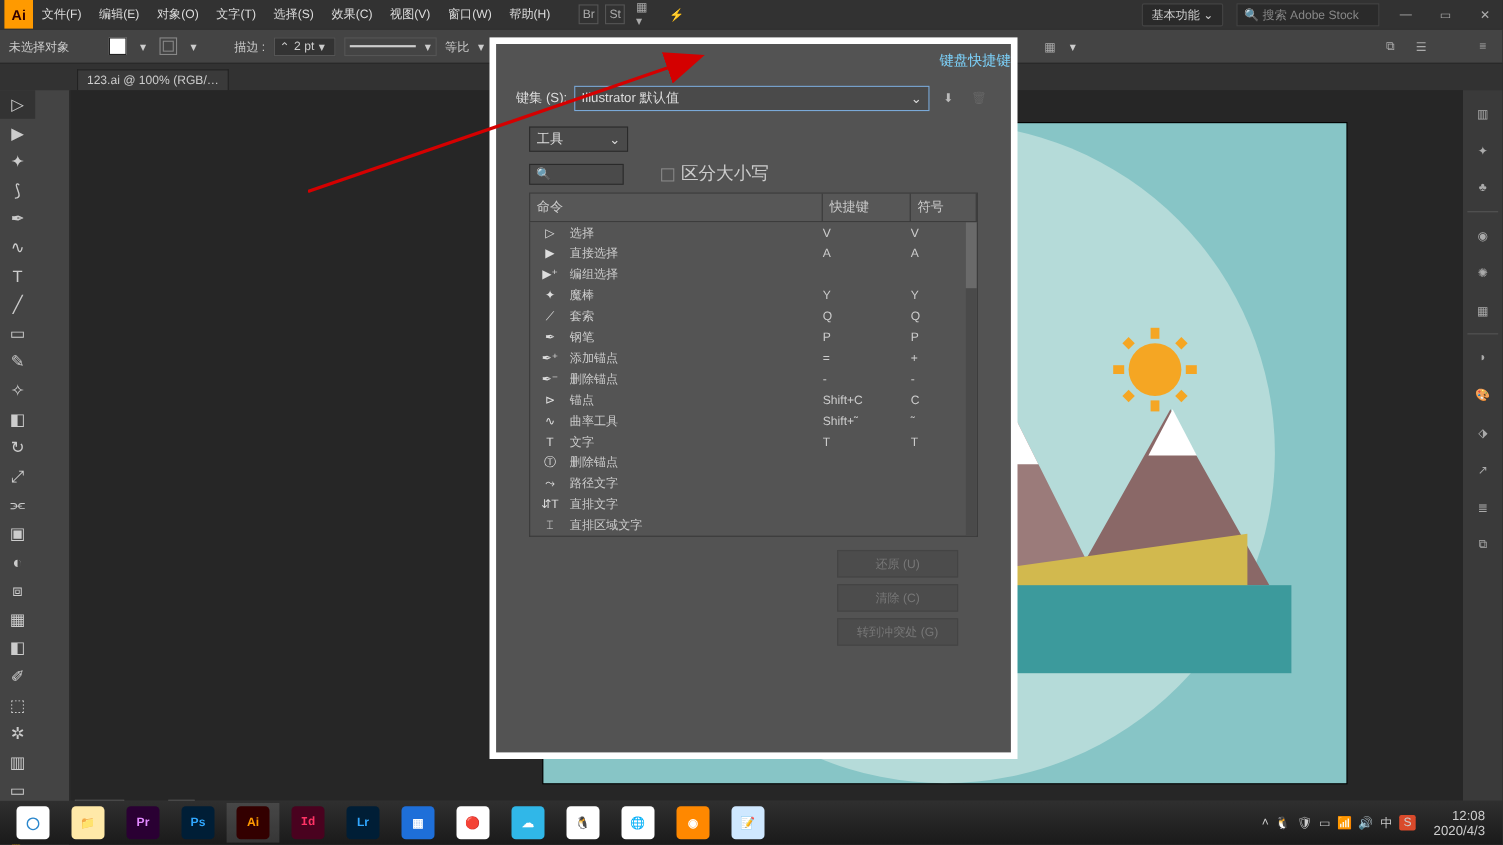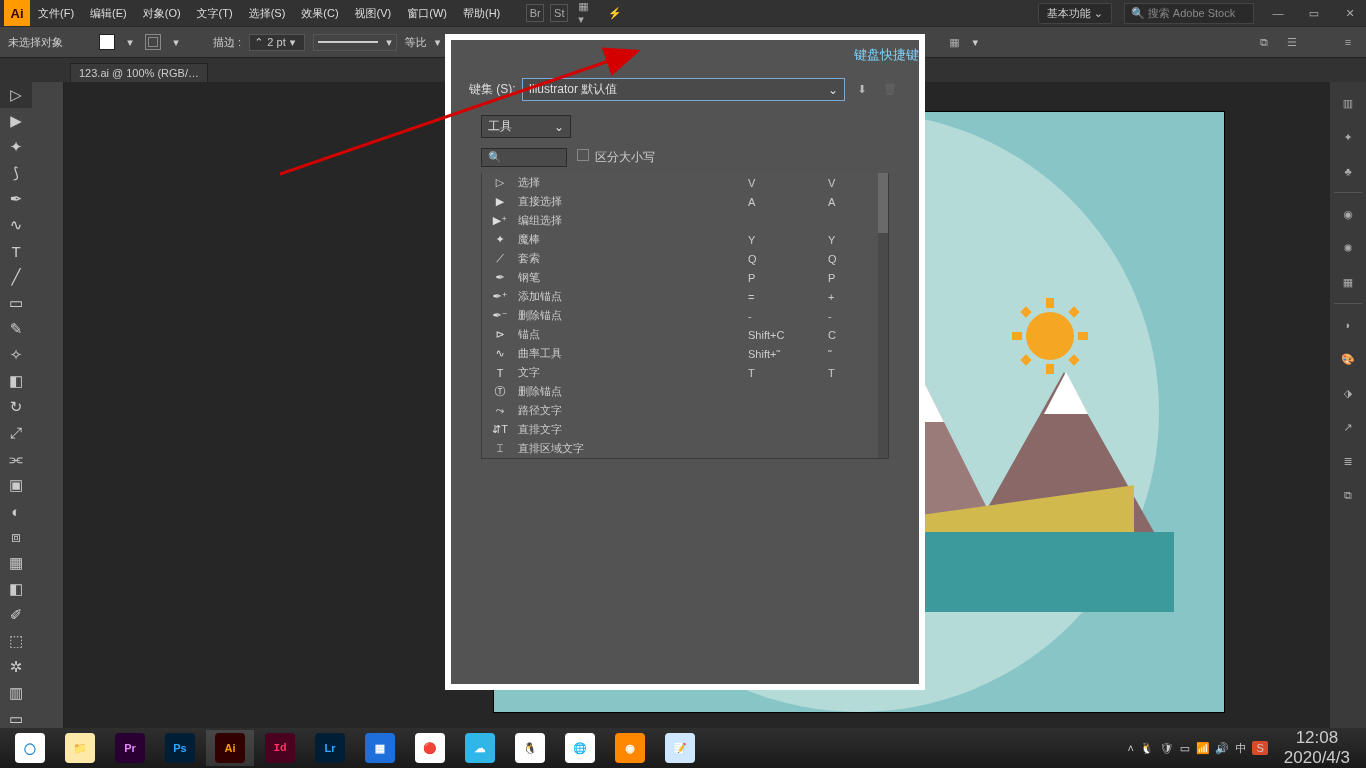--- a/index.html
+++ b/index.html
@@ -69,21 +69,21 @@
 .dlg-row1 { display: flex; align-items: center; padding: 4px 18px; gap: 6px; }
 .dlg-label { font-size: 12px; color: #ddd; }
 .dlg-select { flex: 1; background: #4a4a4a; border: 1px solid #7aa9d8; padding: 2px 6px; font-size: 12px; color: #ddd; display: flex; justify-content: space-between; align-items: center; }
 .dlg-iconbtn { width: 22px; height: 22px; display: flex; align-items: center; justify-content: center; color: #bbb; }
 .dlg-iconbtn.dis { color: #666; }
 
 .dlg-body { padding: 10px 30px; display: flex; flex-direction: column; gap: 6px; flex: 1; }
 .dlg-tool-select { width: 90px; background: #4a4a4a; border: 1px solid #2a2a2a; padding: 2px 6px; font-size: 12px; color: #ddd; display: flex; justify-content: space-between; align-items: center; }
 .dlg-search-row { display: flex; align-items: center; gap: 10px; margin-top: 4px; }
 .dlg-search { width: 86px; background: #4a4a4a; border: 1px solid #2a2a2a; padding: 2px 6px; color: #aaa; }
-.dlg-check { display: flex; gap: 6px; font-size: 12px; }
+.dlg-check { display: flex; align-items: center; gap: 6px; font-size: 16px; margin-left: 24px; }
 .chk { width: 12px; height: 12px; border: 1px solid #888; }
 
 .dlg-header { display: flex; border: 1px solid #3a3a3a; background: #575757; font-size: 12px; color: #ccc; }
 .dlg-header > div { padding: 4px 6px; border-right: 1px solid #3a3a3a; }
 .col-cmd { flex: 1; }
 .col-key { width: 80px; }
 .col-sym { width: 60px; }
 .dlg-list { border: 1px solid #3a3a3a; border-top: none; background: #545454; height: 286px; overflow: hidden; position: relative; }
 .dlg-row { display: flex; align-items: center; font-size: 11px; color: #ccc; height: 19px; }
 .dlg-row .ricon { width: 36px; display: flex; justify-content: center; color: #ddd; }
@@ -102,21 +102,21 @@
 
 
 .arrow { position: absolute; left: 280px; top: 44px; width: 370px; height: 140px; pointer-events: none; }
 
 
 .taskbar { position: absolute; left: 0; right: 0; bottom: 0; height: 40px; background: linear-gradient(#2f2f2f,#1a1a1a); display: flex; align-items: center; padding: 0 6px; }
 .task-icon { width: 48px; height: 36px; display: flex; align-items: center; justify-content: center; margin-right: 2px; }
 .task-icon.active { background: rgba(255,255,255,0.12); }
 .ticon { width: 30px; height: 30px; border-radius: 4px; display: flex; align-items: center; justify-content: center; font-size: 11px; font-weight: bold; }
 .tray { margin-left: auto; display: flex; align-items: center; gap: 6px; color: #ccc; font-size: 11px; }
-.clock { text-align: center; padding: 0 10px; line-height: 1.2; font-size: 17px; }
+.clock { text-align: right; padding: 0 10px; line-height: 1.2; font-size: 12px; }
 </style>
 </head>
 <body>
 
 <div class="menubar">
   <div class="ai-logo">Ai</div>
   <div class="menu-item">文件(F)</div>
   <div class="menu-item">编辑(E)</div>
   <div class="menu-item">对象(O)</div>
   <div class="menu-item">文字(T)</div>
@@ -288,20 +288,25 @@
           <span>⌄</span>
         </div>
       <div class="dlg-search-row">
         <div class="dlg-search">🔍</div>
         <div class="dlg-check">
             <div class="chk"></div>
             <span>区分大小写</span>
           </div>
       </div>
       <div>
+        <div class="dlg-header">
+          <div class="col-cmd">命令</div>
+          <div class="col-key">快捷键</div>
+          <div class="col-sym">符号</div>
+        </div>
         <div class="dlg-list" id="shortcut-list">
           <div class="dlg-row">
               <div class="ricon">▷</div>
               <div class="rcmd">选择</div>
               <div class="rkey">V</div>
               <div class="rsym">V</div>
             </div>
             <div class="dlg-row">
               <div class="ricon">▶</div>
               <div class="rcmd">直接选择</div>
@@ -383,20 +388,25 @@
             <div class="dlg-row">
               <div class="ricon">⌶</div>
               <div class="rcmd">直排区域文字</div>
               <div class="rkey"></div>
               <div class="rsym"></div>
             </div>
             <div class="dlg-scrollbar">
               <div class="dlg-scrollthumb"></div>
             </div>
         </div>
+      </div>
+      <div class="dlg-right-btns">
+        <div class="dlg-btn-dis">还原 (U)</div>
+        <div class="dlg-btn-dis">清除 (C)</div>
+        <div class="dlg-btn-dis">转到冲突处 (G)</div>
       </div>
     </div>
   </div>
 </div>
 
 <svg class="arrow">
   <defs>
       <marker id="ah" markerWidth="12" markerHeight="12" refX="10" refY="5" orient="auto">
         <path d="M0,0 L12,5 L0,10 Z" fill="#d40000"></path>
       </marker>

